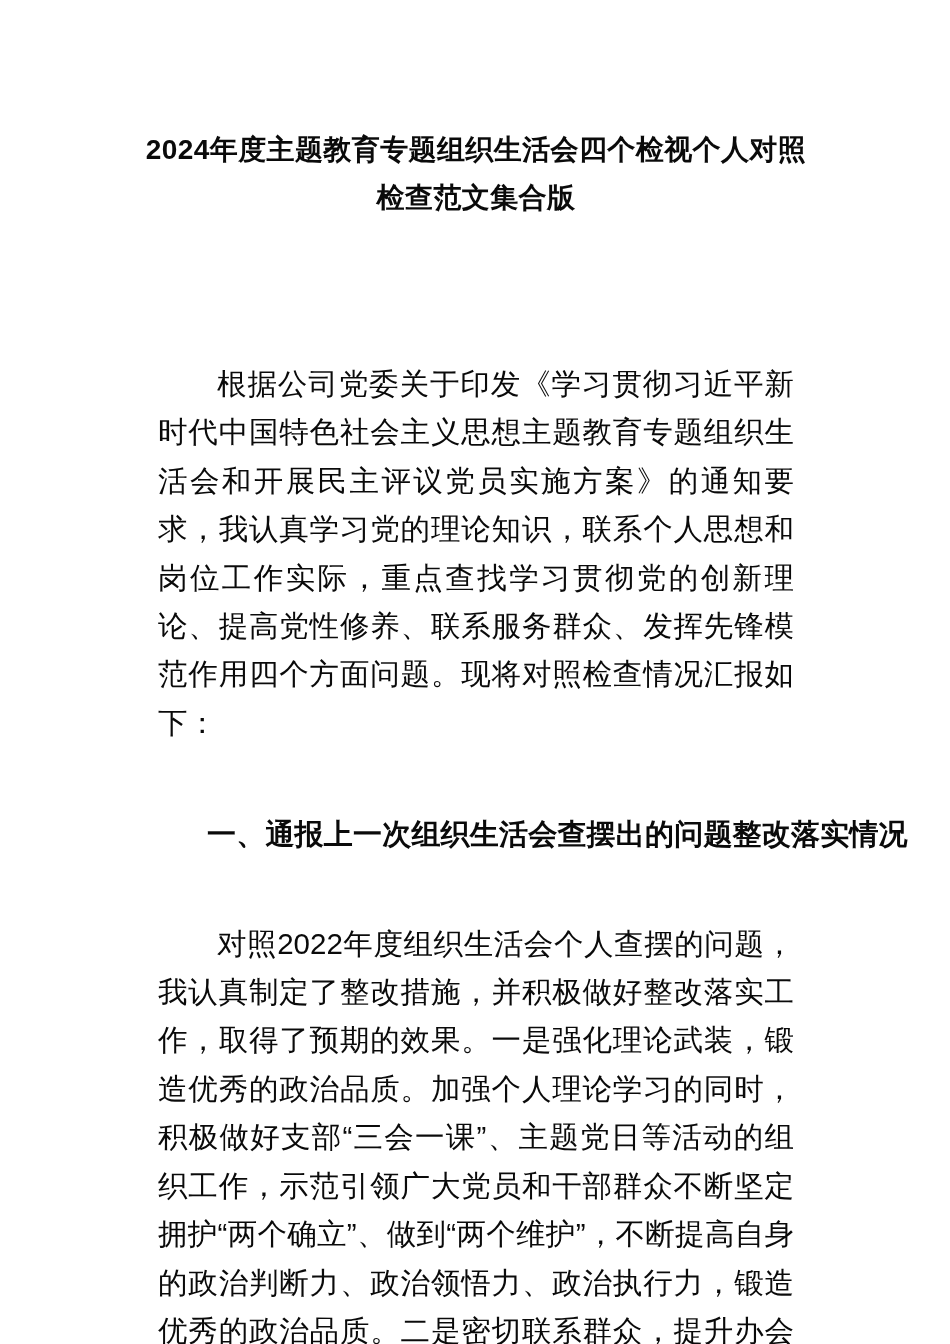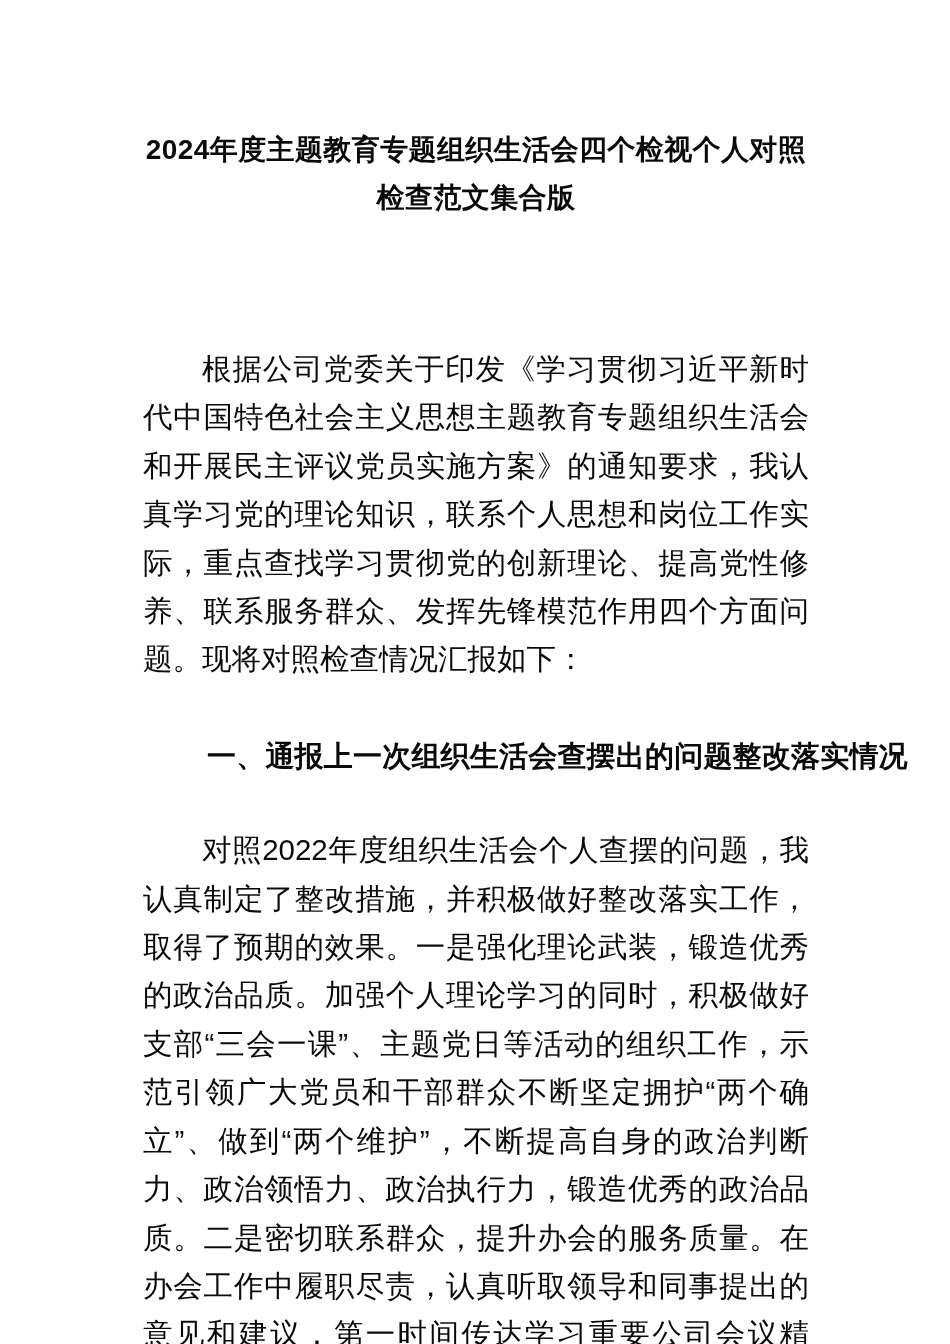--- a/index.html
+++ b/index.html
@@ -30,21 +30,21 @@
     font-weight: bold;
     line-height: 48px;
     text-align: center;
     letter-spacing: 0.4px;
     padding-top: 126px;
   }
   .title-spacer {
     height: 122px;
   }
   .para {
-    margin: 1px;
+    margin: 16px;
     padding: 0;
     font-size: 29.5px;
     line-height: 48.4px;
     text-align: justify;
     text-align-last: left;
     text-indent: 2em;
     letter-spacing: 0px;
     word-break: break-all;
   }
   .section-heading {

